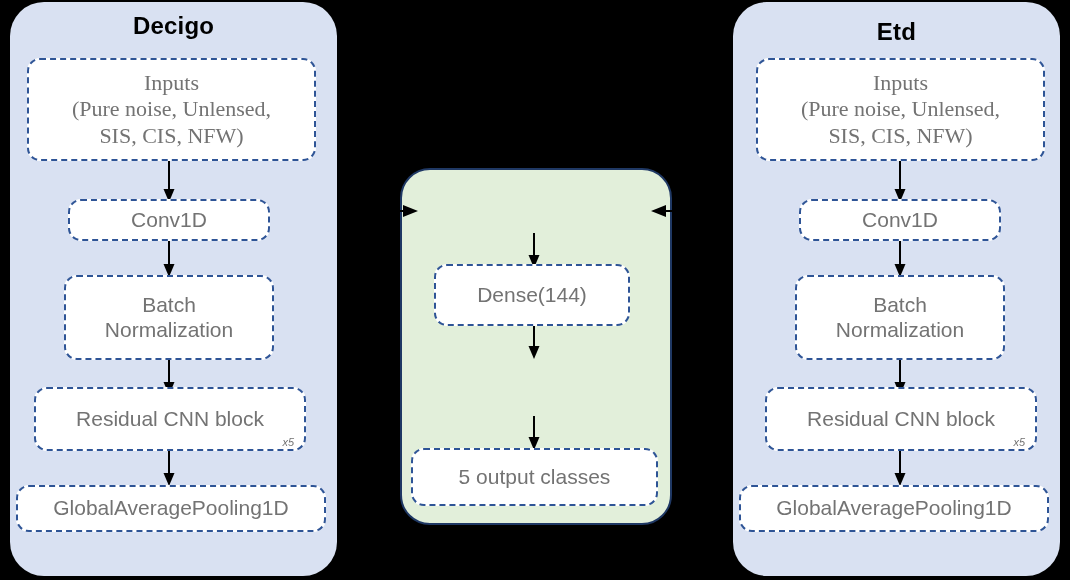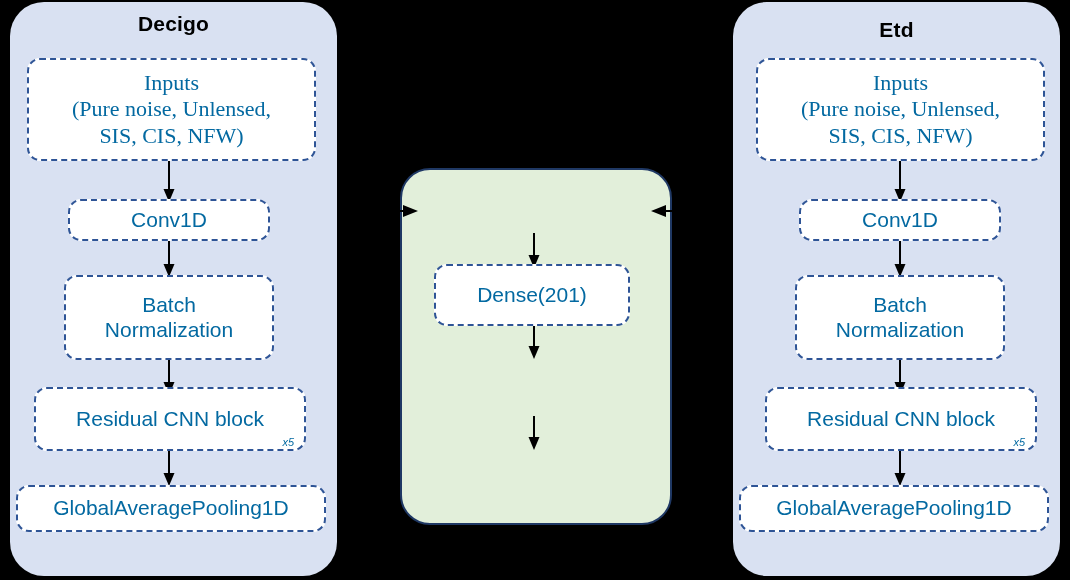--- a/index.html
+++ b/index.html
@@ -30,37 +30,37 @@
     border: 2px solid #1f3864;
     border-radius: 30px;
   }
 
   .panel-title {
     position: absolute;
     left: 0;
     right: 0;
     text-align: center;
     font-weight: bold;
-    font-size: 21px;
+    font-size: 24px;
     color: #000000;
     letter-spacing: 0.2px;
   }
 
   
   .node {
     position: absolute;
     box-sizing: border-box;
     background: #ffffff;
     border: 2px dashed #2e5496;
     border-radius: 13px;
     display: flex;
     align-items: center;
     justify-content: center;
     text-align: center;
-    color: #0369a1;
+    color: #737373;
     font-size: 21px;
     line-height: 1.18;
     padding: 2px 6px;
   }
   .node.serif {
     font-family: "Liberation Serif", serif;
     font-size: 22px;
     line-height: 1.2;
   }
   .node .sup {
@@ -139,37 +139,38 @@
   <div class="panel green" style="left:400px; top:168px; width:272px; height:357px;"></div>
 
 
   <div class="arrow-v" style="left:527px; top:233px; height:35px;">
     <svg width="14" height="35" viewBox="0 0 14 35">
       <line x1="7" y1="0" x2="7" y2="25" stroke="#000" stroke-width="2"></line>
       <polygon points="7,35 1.5,22 12.5,22" fill="#000"></polygon>
     </svg>
   </div>
 
-  <div class="node" style="left:434px; top:264px; width:196px; height:62px;">Dense(201)</div>
+  <div class="node" style="left:434px; top:264px; width:196px; height:62px;">Dense(144)</div>
 
   <div class="arrow-v" style="left:527px; top:326px; height:33px;">
     <svg width="14" height="33" viewBox="0 0 14 33">
       <line x1="7" y1="0" x2="7" y2="23" stroke="#000" stroke-width="2"></line>
       <polygon points="7,33 1.5,20 12.5,20" fill="#000"></polygon>
     </svg>
   </div>
 
 
   <div class="arrow-v" style="left:527px; top:416px; height:34px;">
     <svg width="14" height="34" viewBox="0 0 14 34">
       <line x1="7" y1="0" x2="7" y2="24" stroke="#000" stroke-width="2"></line>
       <polygon points="7,34 1.5,21 12.5,21" fill="#000"></polygon>
     </svg>
   </div>
 
+  <div class="node" style="left:411px; top:448px; width:247px; height:58px;">5 output classes</div>
 
   <div class="arrow-h" style="left:365px; top:204px; width:53px;">
     <svg width="53" height="14" viewBox="0 0 53 14">
       <line x1="0" y1="7" x2="40" y2="7" stroke="#000" stroke-width="2"></line>
       <polygon points="53,7 38,1 38,13" fill="#000"></polygon>
     </svg>
   </div>
 
   <div class="arrow-h" style="left:651px; top:204px; width:53px;">
     <svg width="53" height="14" viewBox="0 0 53 14">

